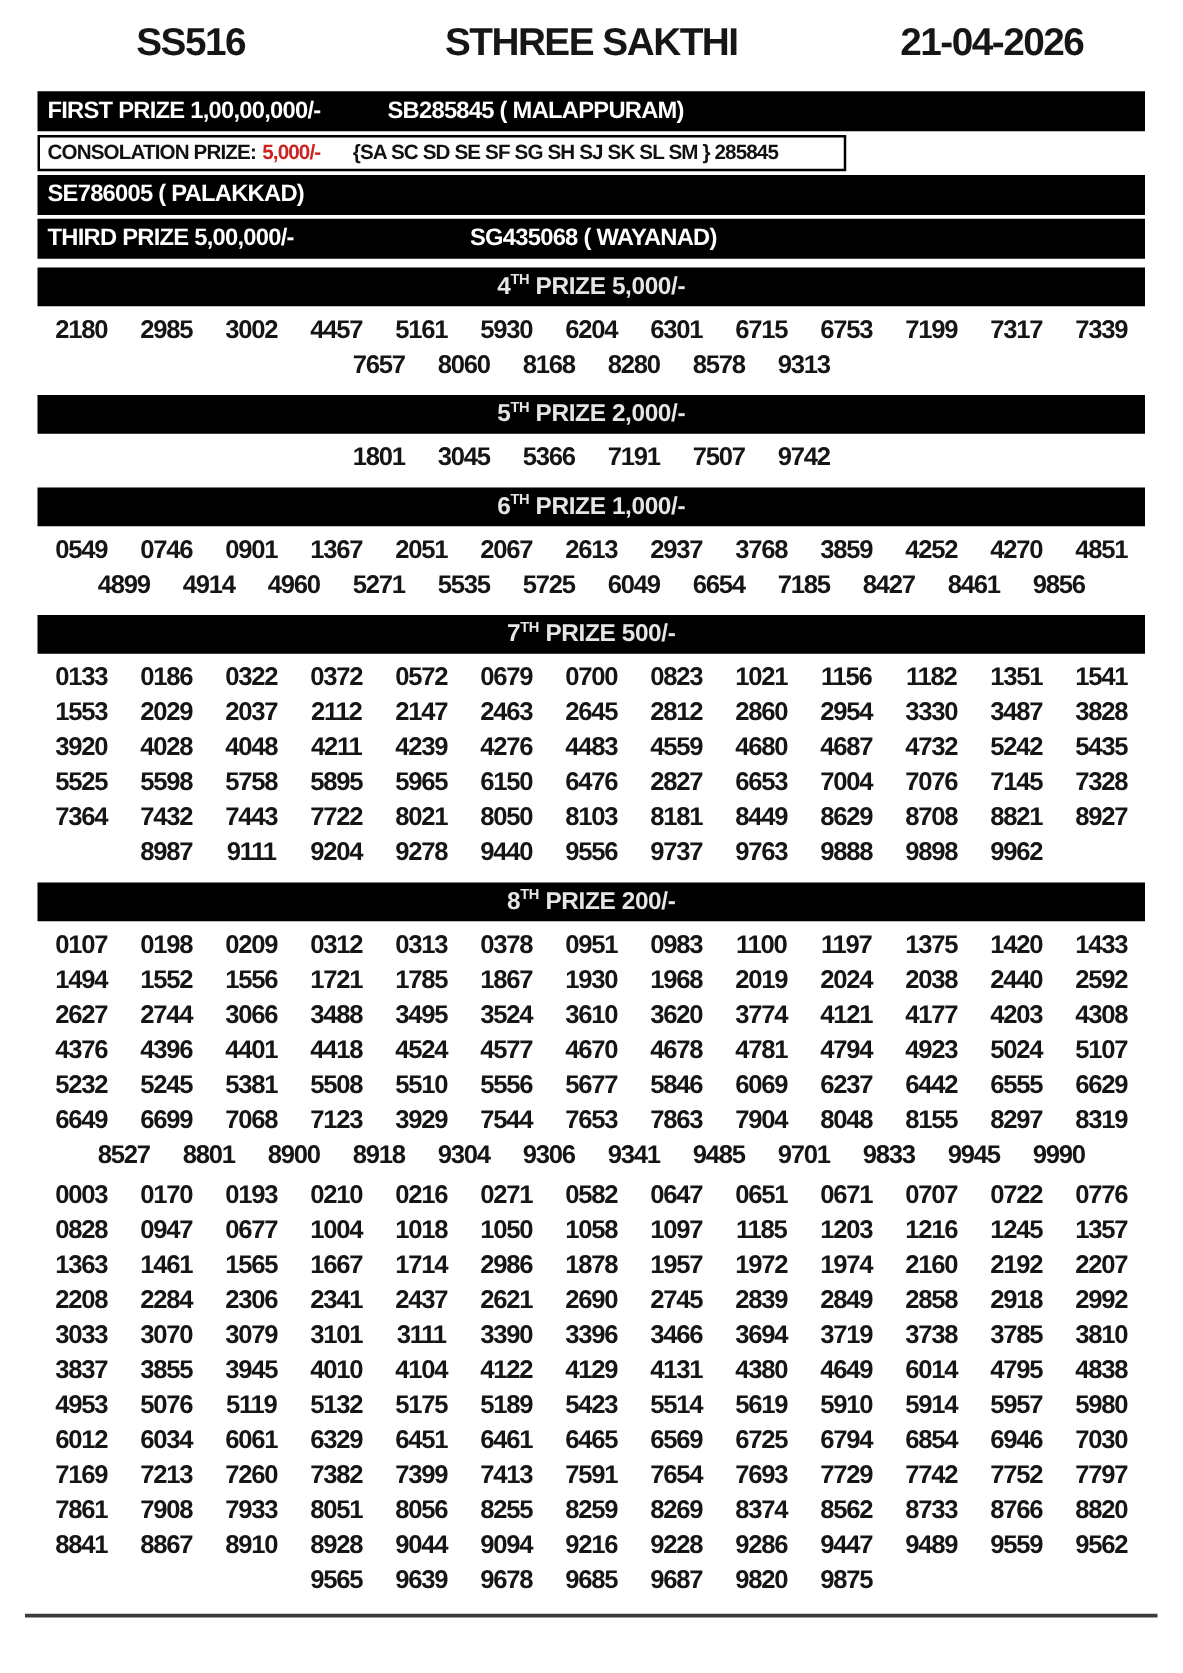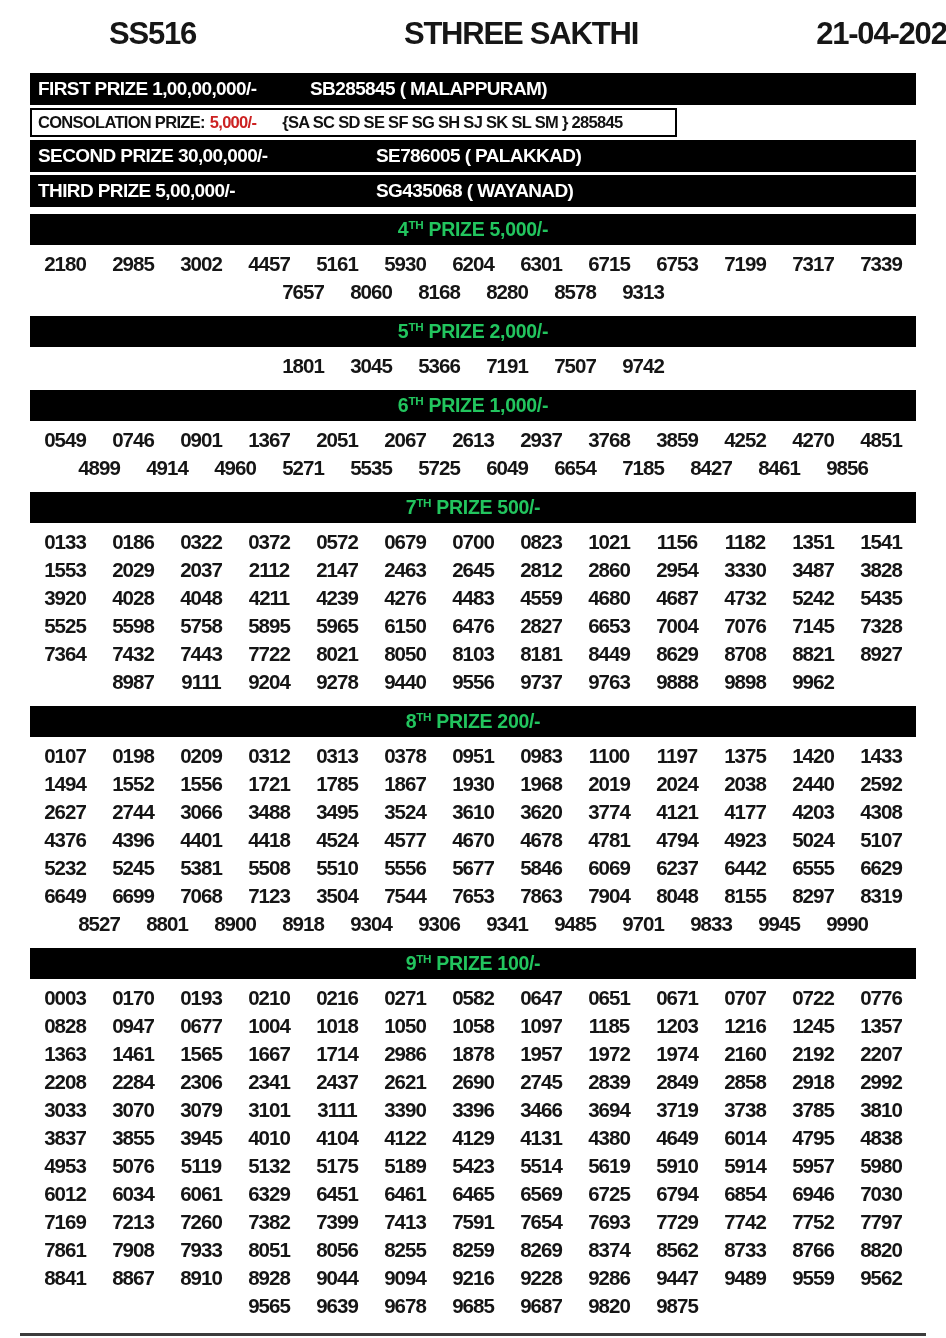--- a/index.html
+++ b/index.html
@@ -7,21 +7,21 @@
     width:946px;min-height:1338px;
     font-family:"Liberation Sans","DejaVu Sans",sans-serif;
     color:#111;
   }
   .page{padding:0 30px;}
   
   .topbar{
     display:grid;grid-template-columns:27% 46% 27%;
     align-items:center;
     padding:16px 4px 18px;
-    font-size:31px;font-weight:700;letter-spacing:-1.2px;color:#161616;gap:48px;
+    font-size:31px;font-weight:700;letter-spacing:-1.2px;color:#161616;
   }
   .topbar .cell{text-align:center;white-space:nowrap;}
   
   .bar{
     background:#000;color:#fff;
     font-weight:700;font-size:19px;letter-spacing:-0.6px;
     padding:5px 8px;margin:3px 0;
     display:flex;align-items:flex-end;white-space:nowrap;
   }
   .bar .plabel{width:338px;flex:none;}
@@ -31,21 +31,21 @@
     border:2px solid #000;
     width:73%;box-sizing:border-box;
     margin:2px 0 3px;
     padding:3px 6px;
     font-weight:700;font-size:16.5px;letter-spacing:-0.7px;
     white-space:nowrap;display:flex;align-items:flex-end;
   }
   .consolation .amount{margin:0 26px 0 5px;}
   
   .section-header{
-    background:#000;color:#22c55e;text-align:center;
+    background:#000;color:#e5e5e5;text-align:center;
     font-weight:700;font-size:19.5px;letter-spacing:-0.3px;
     padding:4px 0;margin:7px 0 4px;
   }
   .section-header sup{font-size:60%;vertical-align:super;line-height:0;}
   
   .num-grid{
     display:flex;flex-wrap:wrap;justify-content:center;
     padding:1px 0 3px;
   }
   .num{
@@ -74,21 +74,20 @@
     <span>SB285845 ( MALAPPURAM)</span>
   </div>
 
   <div class="consolation">
     <span>CONSOLATION PRIZE:</span>
     <span class="amount" style="color: rgb(204, 34, 34);">5,000/-</span>
     <span>{SA SC SD SE SF SG SH SJ SK SL SM } 285845</span>
   </div>
 
   <div class="bar">
-    <span class="plabel">SECOND PRIZE 30,00,000/-</span>
     <span>SE786005 ( PALAKKAD)</span>
   </div>
 
   <div class="bar">
     <span class="plabel">THIRD PRIZE 5,00,000/-</span>
     <span>SG435068 ( WAYANAD)</span>
   </div>
 
   <div id="sections">
       <div class="section-header"><span>4</span><sup>TH</sup><span> PRIZE 5,000/-</span></div>
@@ -293,21 +292,21 @@
         <span class="num">5846</span>
         <span class="num">6069</span>
         <span class="num">6237</span>
         <span class="num">6442</span>
         <span class="num">6555</span>
         <span class="num">6629</span>
         <span class="num">6649</span>
         <span class="num">6699</span>
         <span class="num">7068</span>
         <span class="num">7123</span>
-        <span class="num">3504</span>
+        <span class="num">3929</span>
         <span class="num">7544</span>
         <span class="num">7653</span>
         <span class="num">7863</span>
         <span class="num">7904</span>
         <span class="num">8048</span>
         <span class="num">8155</span>
         <span class="num">8297</span>
         <span class="num">8319</span>
         <span class="num">8527</span>
         <span class="num">8801</span>
@@ -315,21 +314,20 @@
         <span class="num">8918</span>
         <span class="num">9304</span>
         <span class="num">9306</span>
         <span class="num">9341</span>
         <span class="num">9485</span>
         <span class="num">9701</span>
         <span class="num">9833</span>
         <span class="num">9945</span>
         <span class="num">9990</span>
       </div>
-      <div class="section-header"><span>9</span><sup>TH</sup><span> PRIZE 100/-</span></div>
       <div class="num-grid">
         <span class="num">0003</span>
         <span class="num">0170</span>
         <span class="num">0193</span>
         <span class="num">0210</span>
         <span class="num">0216</span>
         <span class="num">0271</span>
         <span class="num">0582</span>
         <span class="num">0647</span>
         <span class="num">0651</span>

